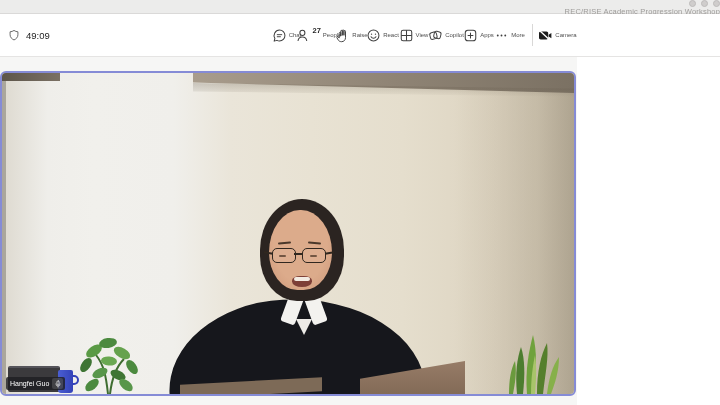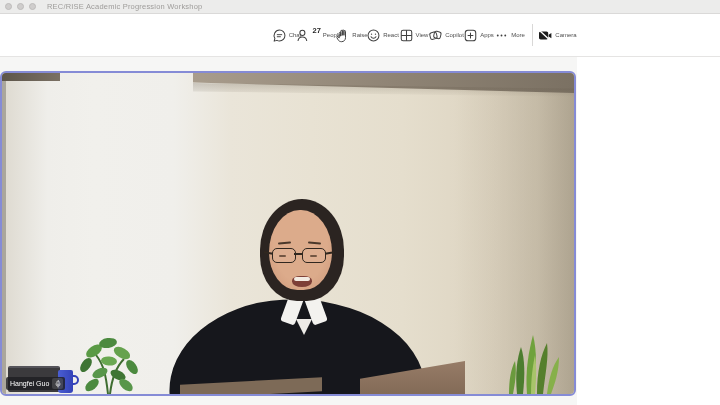--- a/index.html
+++ b/index.html
@@ -6,21 +6,21 @@
   body{
     width:720px;height:405px;position:relative;overflow:hidden;
     background:#ffffff;
     font-family:"Liberation Sans", sans-serif;
     -webkit-font-smoothing:antialiased;
   }
   
   .titlebar{
     position:absolute;left:0;top:0;width:720px;height:13px;
     background:#ececeb;border-bottom:1px solid #dad9d8;
-    display:flex;align-items:center;
+    display:flex;align-items:flex-end;flex-direction:column;
   }
   .lights{display:flex;gap:5px;margin-left:5px;}
   .light{width:7px;height:7px;border-radius:50%;background:#cfcdcc;border:0.5px solid #bdbbba;box-sizing:border-box;}
   .tb-title{margin-left:11px;font-size:7.5px;color:#9e9c9a;letter-spacing:.2px;white-space:nowrap;}
   
   .toolbar{
     position:absolute;left:0;top:14px;width:720px;height:42px;
     background:#ffffff;border-bottom:1px solid #e5e4e3;box-sizing:content-box;
   }
   .timer{position:absolute;left:8px;top:0;height:42px;display:flex;align-items:center;gap:6px;}
@@ -96,20 +96,26 @@
   <div class="lights">
     <span class="light"></span>
     <span class="light"></span>
     <span class="light"></span>
   </div>
   <span class="tb-title">REC/RISE Academic Progression Workshop</span>
 </div>
 
 <div class="toolbar">
 
+  <div class="timer">
+    <svg class="ic" width="12" height="12" viewBox="0 0 15 15" fill="none" stroke="#565656" stroke-width="1.1" stroke-linejoin="round">
+      <path d="M7.5 1.8C9 2.9 10.6 3.4 12.4 3.5v3.6c0 3.2-2 5.3-4.9 6.6C4.6 12.4 2.6 10.3 2.6 7.1V3.5C4.4 3.4 6 2.9 7.5 1.8Z"></path>
+    </svg>
+    <span class="timer-text">49:09</span>
+  </div>
 
   <div class="controls">
 
     <div class="ctrl">
       <div class="icon-row">
           <svg class="ic" width="15" height="15" viewBox="0 0 16 16" fill="none" stroke="#404040" stroke-width="1.1" stroke-linecap="round" stroke-linejoin="round">
         <path d="M8 2.2a5.8 5.8 0 0 1 5.8 5.8A5.8 5.8 0 0 1 8 13.8c-1 0-1.9-.2-2.7-.6L2.3 14l.8-2.9A5.8 5.8 0 0 1 8 2.2Z"></path>
         <path d="M5.6 7.1h4.8M5.6 9.3h3.4" stroke-width="1"></path>
       </svg>
         </div>

